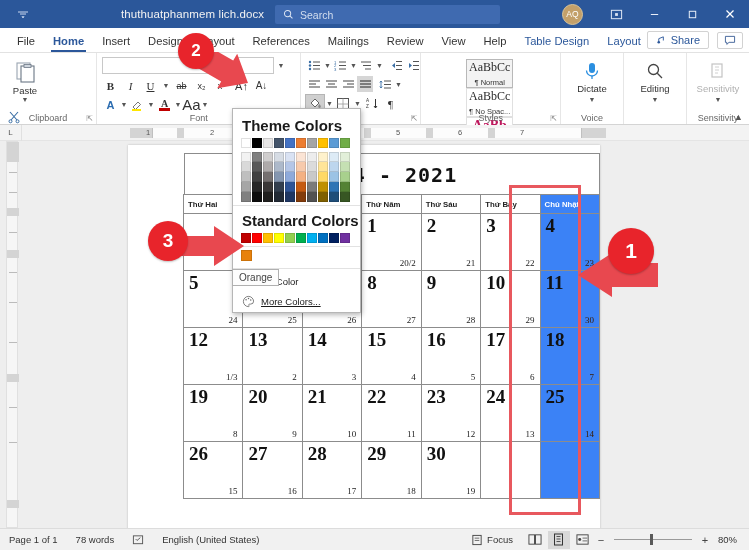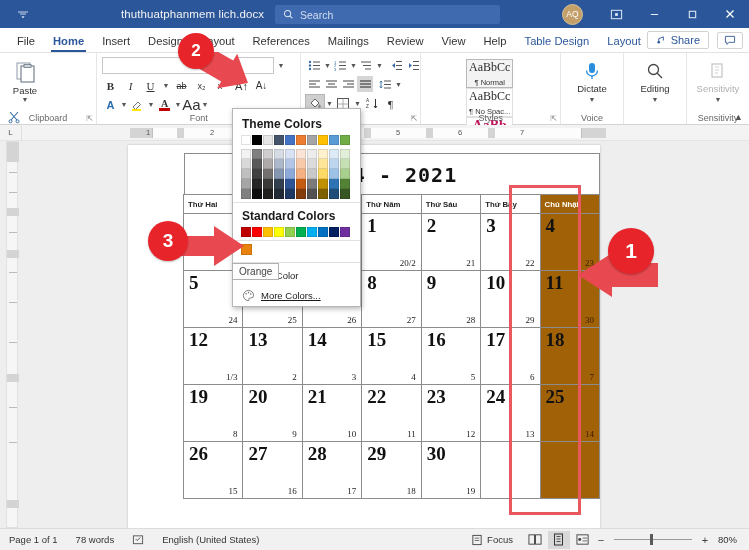--- a/index.html
+++ b/index.html
@@ -184,21 +184,21 @@
   .day-cell { height:58px; }
   .day-big {
     position:absolute; left:5px; top:2px;
     font-family:"Liberation Serif", serif; font-weight:bold;
     font-size:19px; color:#111; line-height:1;
   }
   .day-small {
     position:absolute; right:5px; bottom:2px;
     font-family:"Liberation Serif", serif; font-size:9px; color:#222;
   }
-  .sun .hdr-cell, .sun.day-cell { background:#a16207; }
+  .sun .hdr-cell, .sun.day-cell { background:#3b82f6; }
   .sun .hdr-cell { color:#fff; }
   .sun .day-big { color:#111; }
   .sun .day-small { color:#3a1a00; }
 
   
   .watermark {
     position:absolute; left:104px; bottom:14px;
     font-family:"Liberation Sans", sans-serif; font-weight:bold;
     font-size:27px; letter-spacing:-.5px; white-space:nowrap;
     text-shadow: 0 1px 0 rgba(255,255,255,.6);
@@ -206,21 +206,21 @@
   .wm-r { color:#e8254b; }
   .wm-b { color:#2b8fe0; }
 
   
   .colormenu {
     position:absolute; left:232px; top:108px; width:129px;
     background:#fff; border:1px solid #b6b6b6;
     box-shadow: 1px 2px 5px rgba(0,0,0,.28); z-index: 40;
     padding: 5px 0 0 0;
   }
-  .cm-head { font-size:12px; font-weight:bold; color:#1a1a1a;
+  .cm-head { font-size:15px; font-weight:bold; color:#1a1a1a;
     padding:3px 0 4px 9px; }
   .cm-sep { height:1px; background:#e2e2e2; margin:3px 0; }
   .sw { width:10px; height:10px; border:1px solid rgba(0,0,0,.12); }
   .sw-row { display:flex; gap:1px; padding-left:8px; }
   .variant-col { display:flex; flex-direction:column; }
   .variant-col .sw { border-top:none; }
   .variant-col .sw:first-child { border-top:1px solid rgba(0,0,0,.12); }
   .std-row { display:flex; gap:1px; padding-left:8px; }
   .recent-row { display:flex; gap:1px; padding-left:8px; }
   .recent-row .sw { width:11px; height:11px; }

